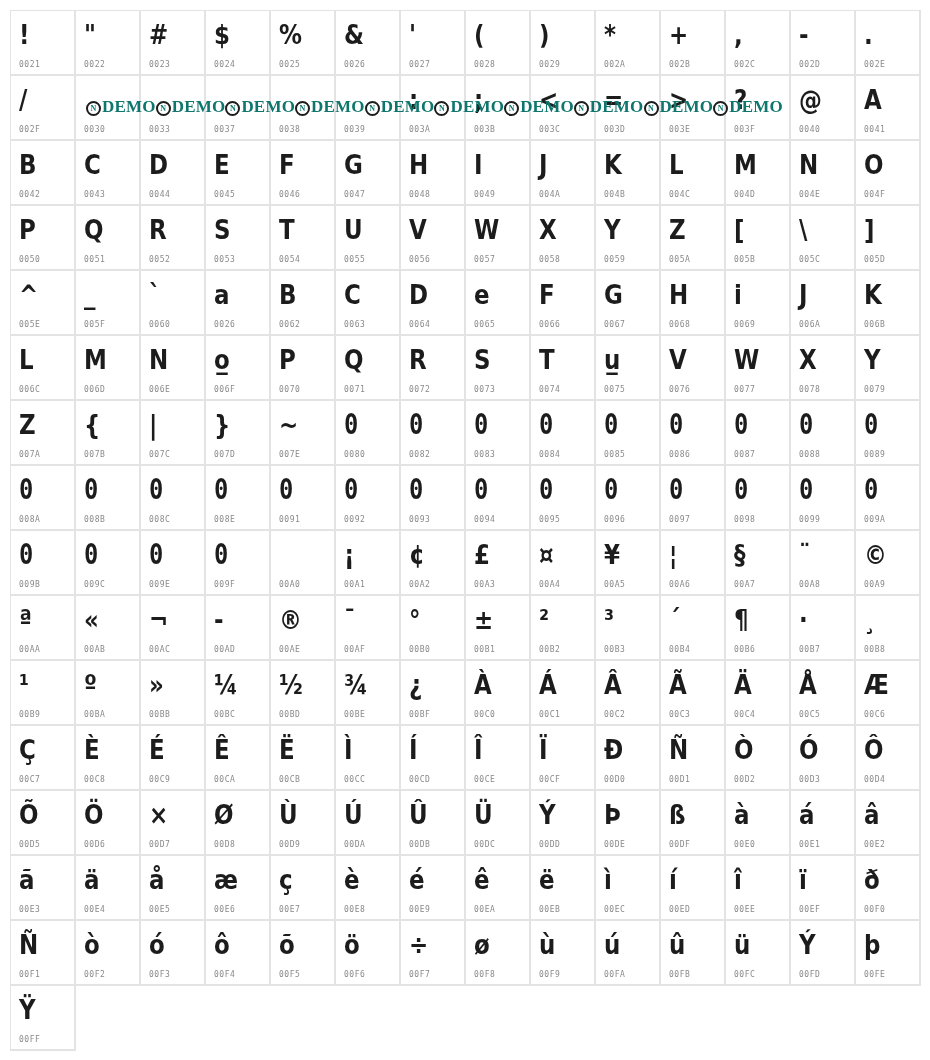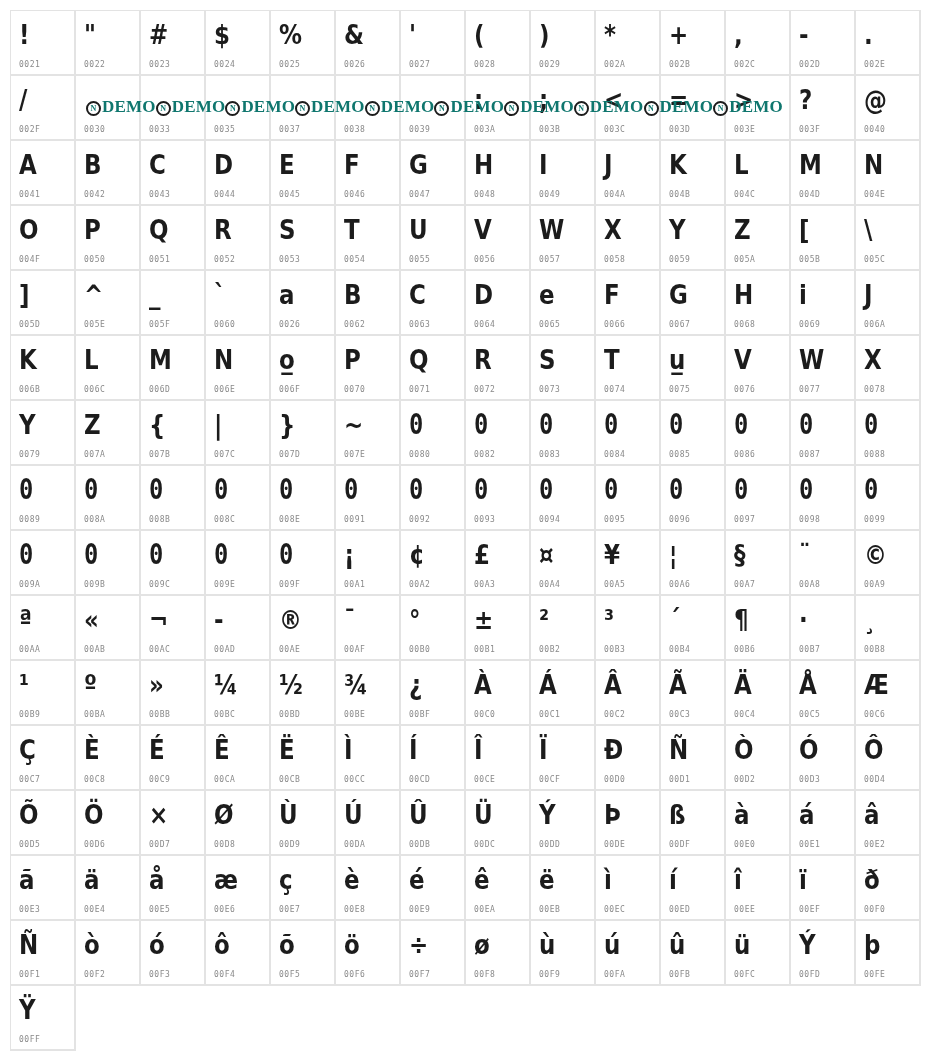--- a/index.html
+++ b/index.html
@@ -130,24 +130,20 @@
     <div class="cell">
       <span class="glyph"></span>
       <span class="code">0030</span>
     </div>
     <div class="cell">
       <span class="glyph"></span>
       <span class="code">0033</span>
     </div>
     <div class="cell">
       <span class="glyph"></span>
-      <span class="code">0035</span>
-    </div>
-    <div class="cell">
-      <span class="glyph"></span>
       <span class="code">0037</span>
     </div>
     <div class="cell">
       <span class="glyph"></span>
       <span class="code">0038</span>
     </div>
     <div class="cell">
       <span class="glyph"></span>
       <span class="code">0039</span>
     </div>
@@ -527,20 +523,24 @@
       <span class="glyph notdef">0</span>
       <span class="code">009C</span>
     </div>
     <div class="cell">
       <span class="glyph notdef">0</span>
       <span class="code">009E</span>
     </div>
     <div class="cell">
       <span class="glyph notdef">0</span>
       <span class="code">009F</span>
+    </div>
+    <div class="cell">
+      <span class="glyph"></span>
+      <span class="code">00A0</span>
     </div>
     <div class="cell">
       <span class="glyph">¡</span>
       <span class="code">00A1</span>
     </div>
     <div class="cell">
       <span class="glyph">¢</span>
       <span class="code">00A2</span>
     </div>
     <div class="cell">

